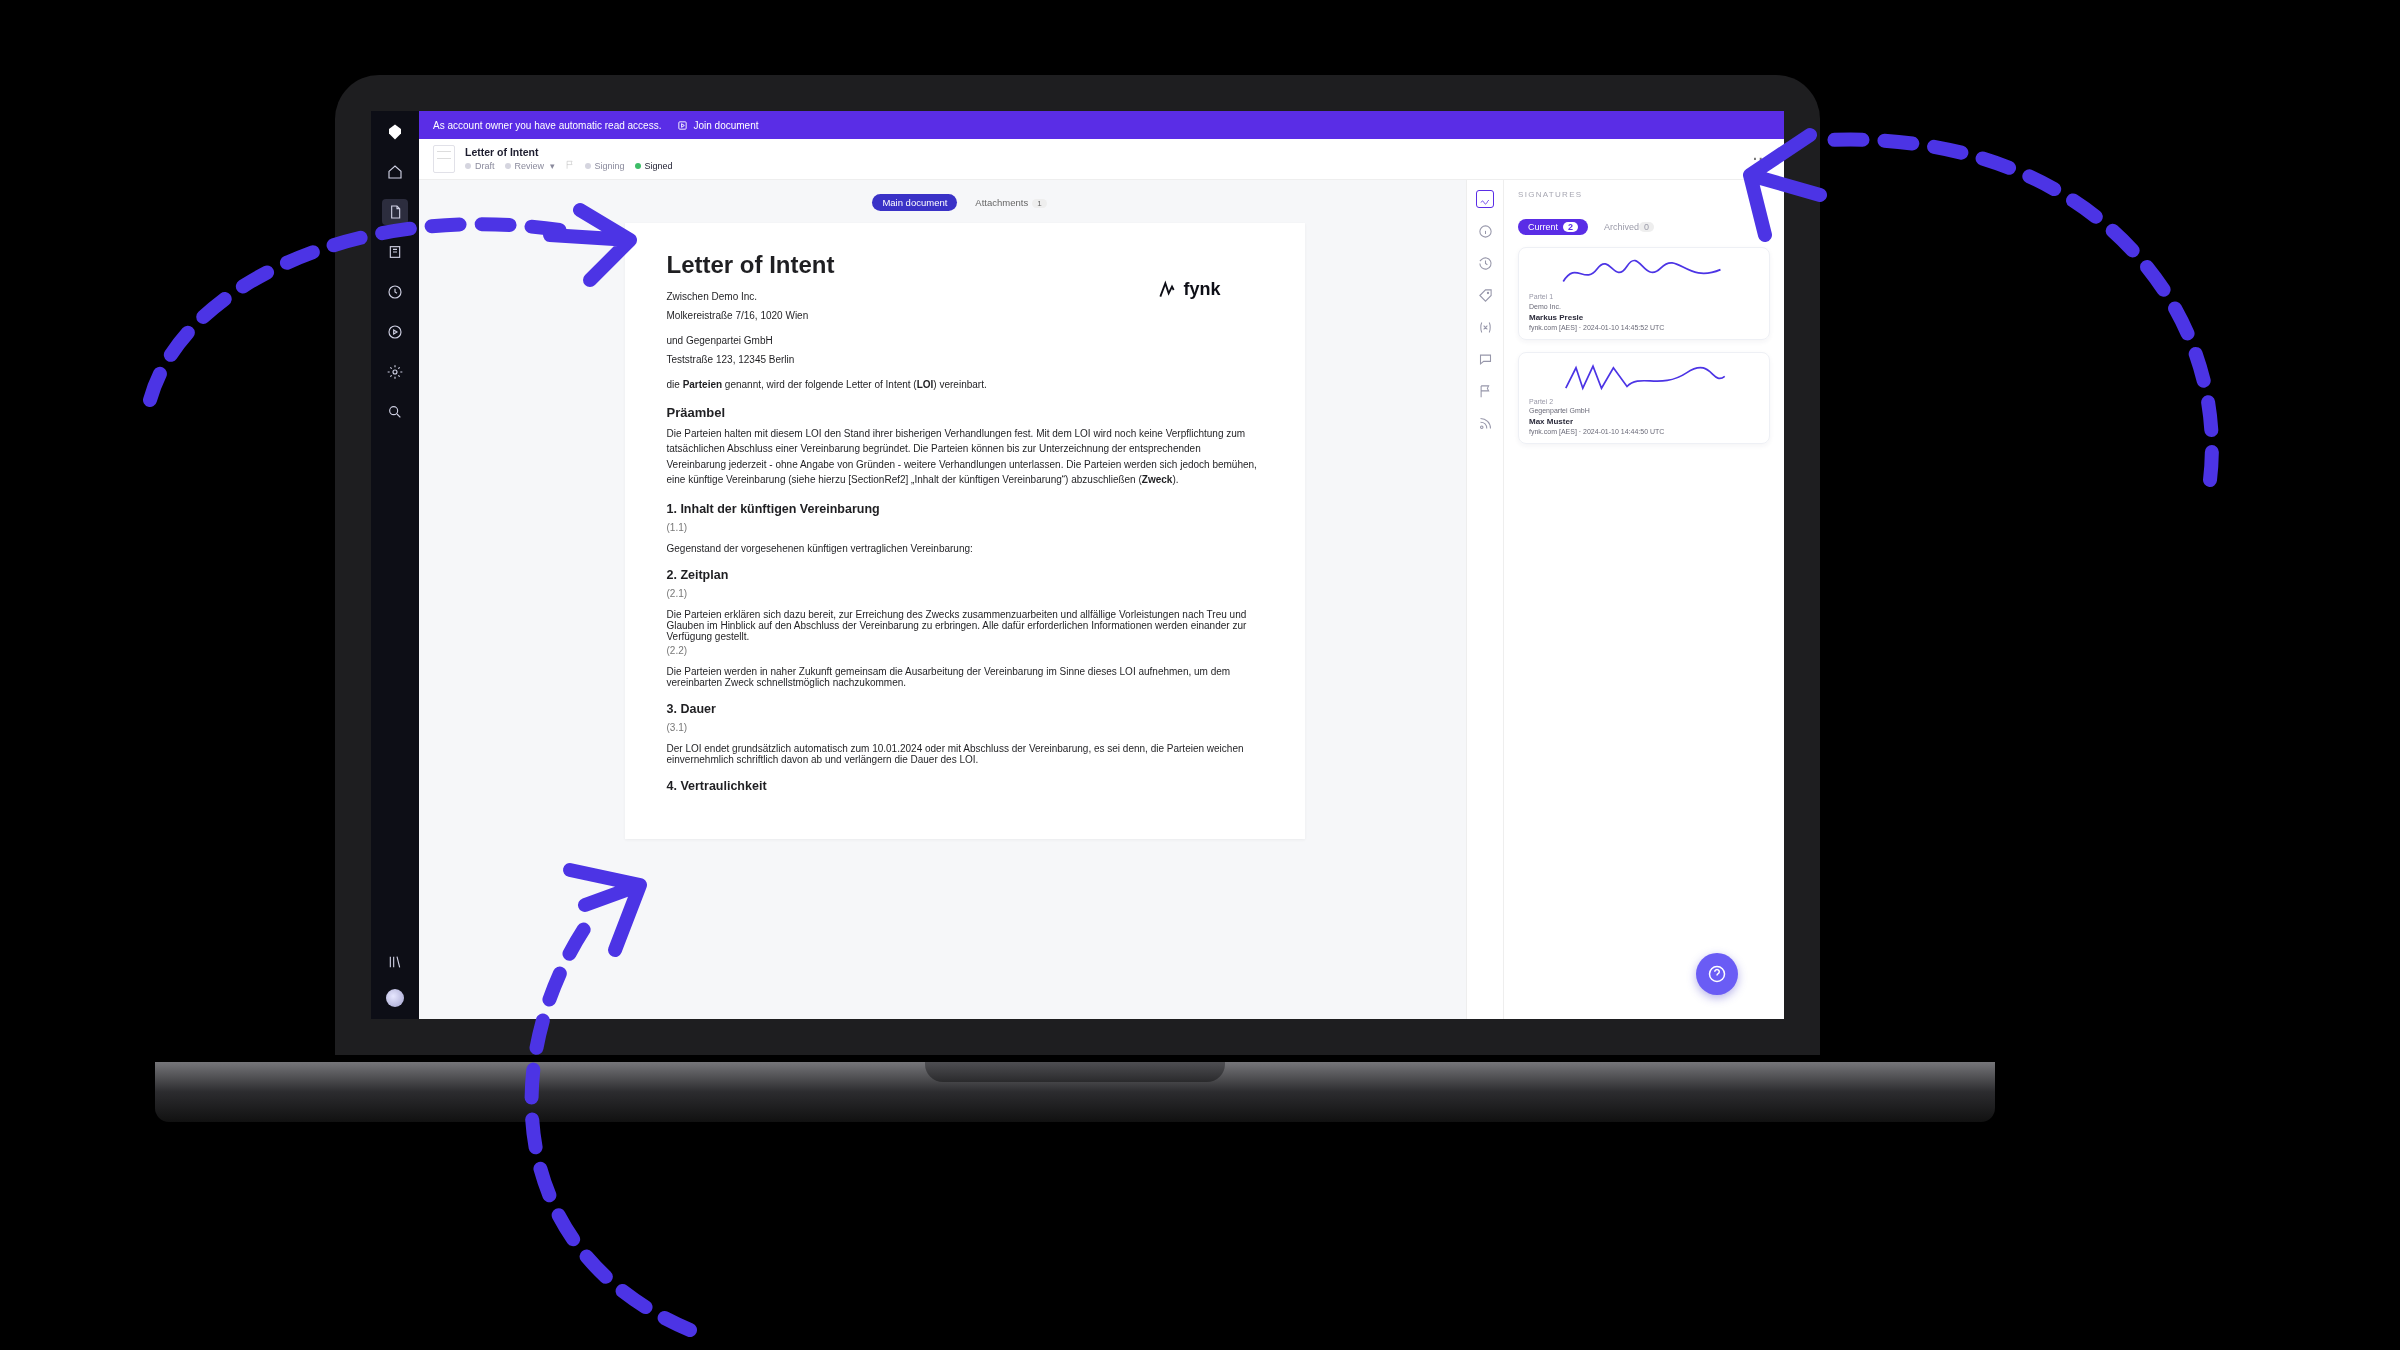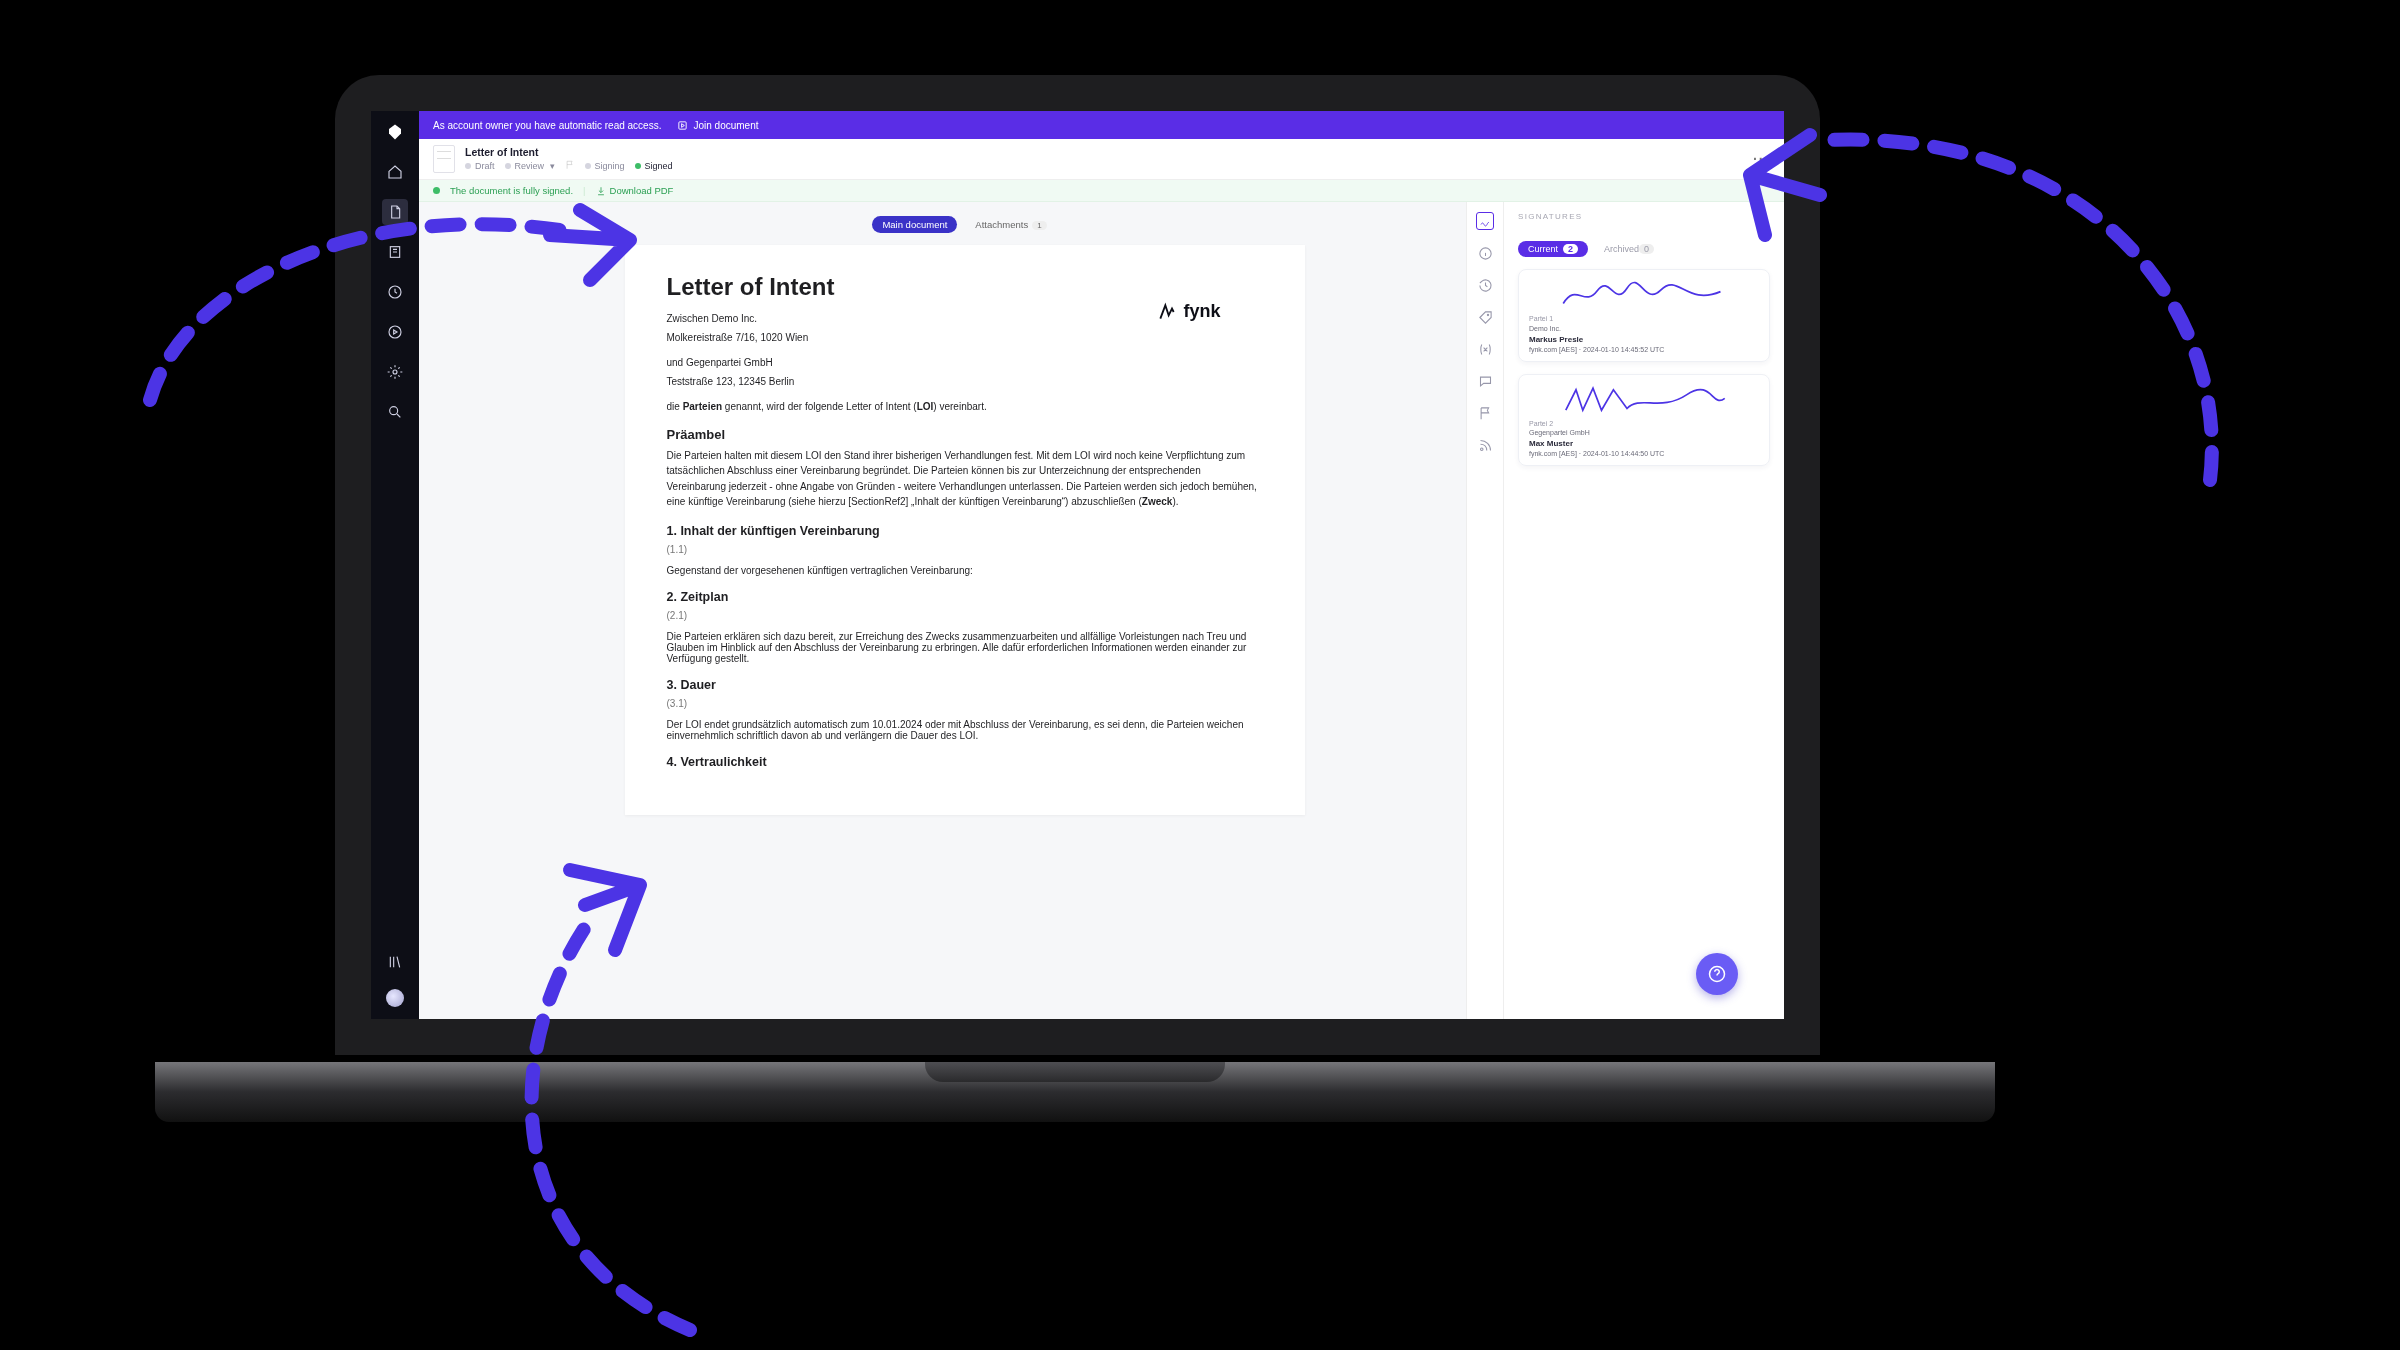--- a/index.html
+++ b/index.html
@@ -202,31 +202,20 @@
               </div>
             <div class="wf-step">
                 <span class="wf-dot signed"></span>
                 <span class="wf-signed">Signed</span>
               </div>
           </div>
         </div>
         <div class="more-btn">···</div>
       </div>
 
-      <div class="status-row">
-        <span class="dot"></span>
-        <span class="signed-text">The document is fully signed.</span>
-        <span class="divider">|</span>
-        <a class="dl">
-          <svg viewBox="0 0 24 24">
-              <path d="M12 3v12M7 11l5 5 5-5M5 21h14"></path>
-            </svg>
-          <span>Download PDF</span>
-        </a>
-      </div>
 
       <div class="content-row">
         <div class="doc-area">
           <div class="tabs">
             <div class="pill active">Main document</div>
             <div class="pill idle"><span>Attachments</span><span class="badge">1</span></div>
           </div>
           <div class="page">
             <div class="page-head">
               <h1>Letter of Intent</h1>
@@ -246,20 +235,24 @@
             <p><span>Die Parteien halten mit diesem LOI den Stand ihrer bisherigen Verhandlungen fest. Mit dem LOI wird noch keine Verpflichtung zum tatsächlichen Abschluss einer Vereinbarung begründet. Die Parteien können bis zur Unterzeichnung der entsprechenden Vereinbarung jederzeit - ohne Angabe von Gründen - weitere Verhandlungen unterlassen. Die Parteien werden sich jedoch bemühen, eine künftige Vereinbarung (siehe hierzu [SectionRef2] „Inhalt der künftigen Vereinbarung“) abzuschließen (</span><span class="bold">Zweck</span><span>).</span></p>
             <h3>1. Inhalt der künftigen Vereinbarung</h3>
             <div class="clause">
                 <span class="num">(1.1)</span>
                 <span>Gegenstand der vorgesehenen künftigen vertraglichen Vereinbarung:</span>
               </div>
             <h3>2. Zeitplan</h3>
             <div class="clause">
                 <span class="num">(2.1)</span>
                 <span>Die Parteien erklären sich dazu bereit, zur Erreichung des Zwecks zusammenzuarbeiten und allfällige Vorleistungen nach Treu und Glauben im Hinblick auf den Abschluss der Vereinbarung zu erbringen. Alle dafür erforderlichen Informationen werden einander zur Verfügung gestellt.</span>
+              </div>
+            <div class="clause">
+                <span class="num">(2.2)</span>
+                <span>Die Parteien werden in naher Zukunft gemeinsam die Ausarbeitung der Vereinbarung im Sinne dieses LOI aufnehmen, um dem vereinbarten Zweck schnellstmöglich nachzukommen.</span>
               </div>
             <h3>3. Dauer</h3>
             <div class="clause">
                 <span class="num">(3.1)</span>
                 <span>Der LOI endet grundsätzlich automatisch zum 10.01.2024 oder mit Abschluss der Vereinbarung, es sei denn, die Parteien weichen einvernehmlich schriftlich davon ab und verlängern die Dauer des LOI.</span>
               </div>
             <h3>4. Vertraulichkeit</h3>
           </div>
         </div>
 

